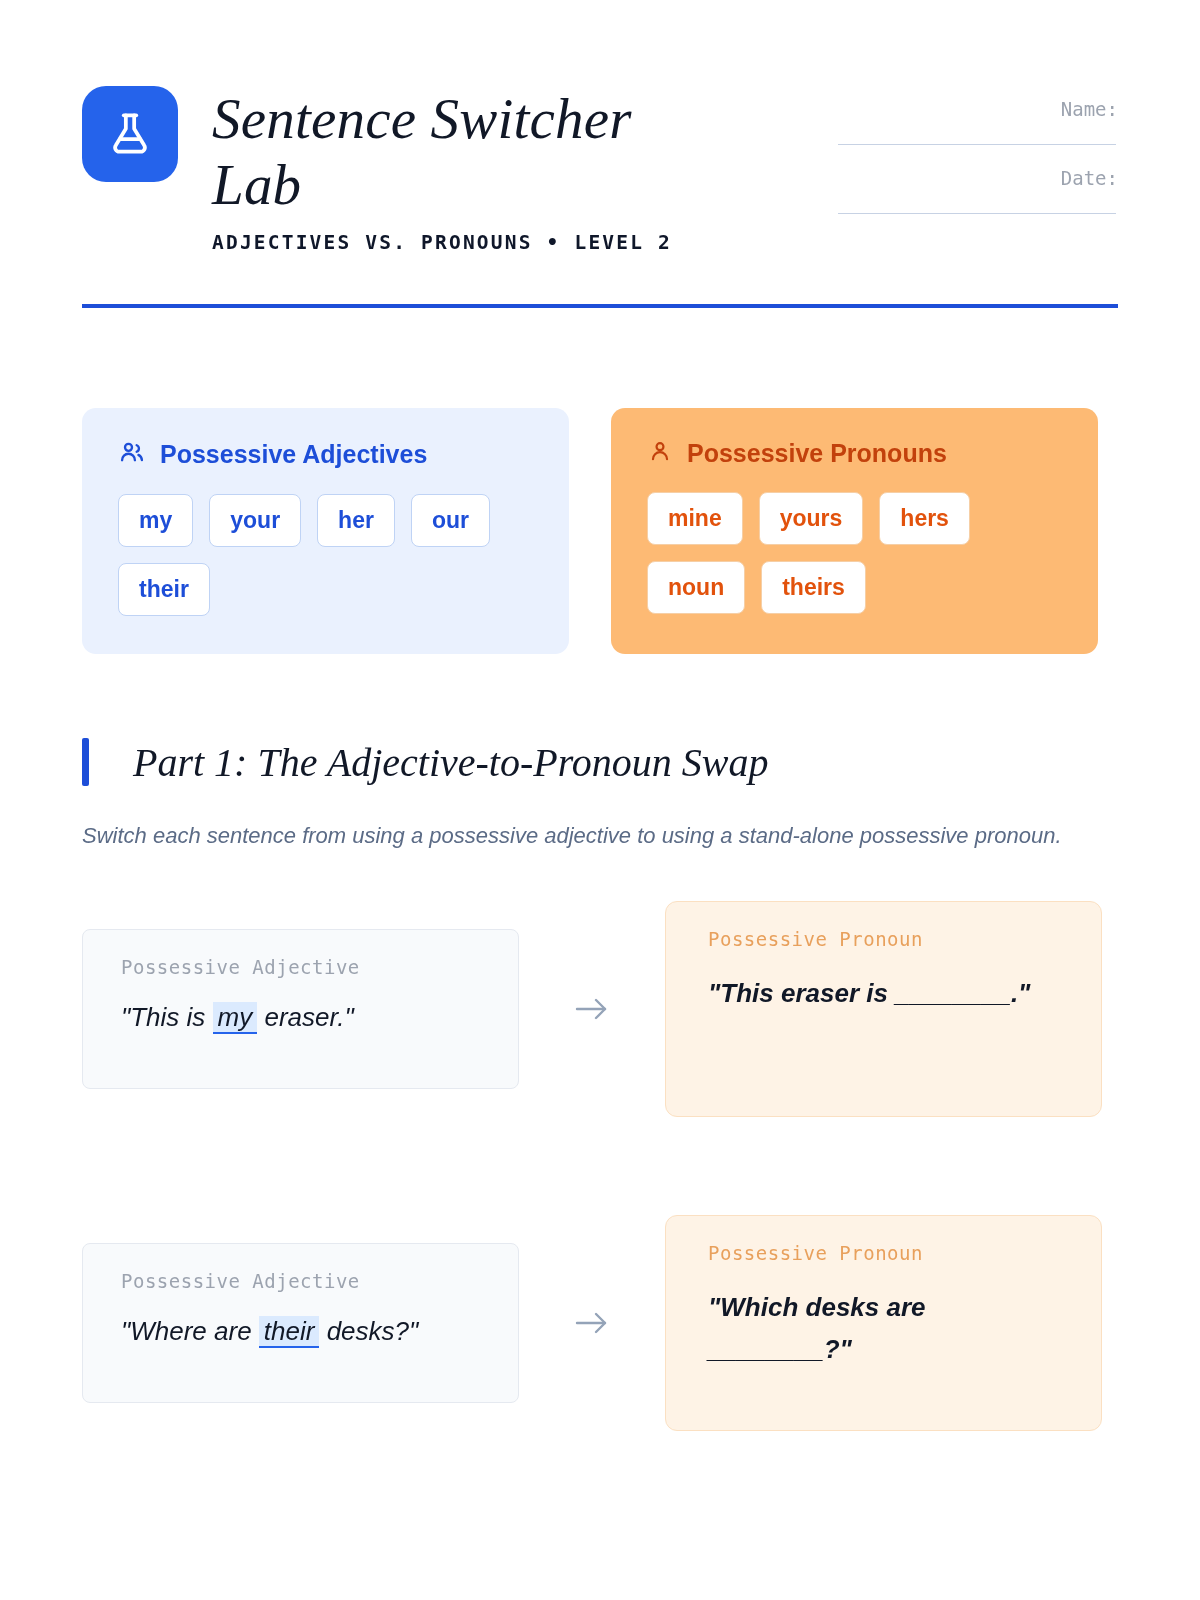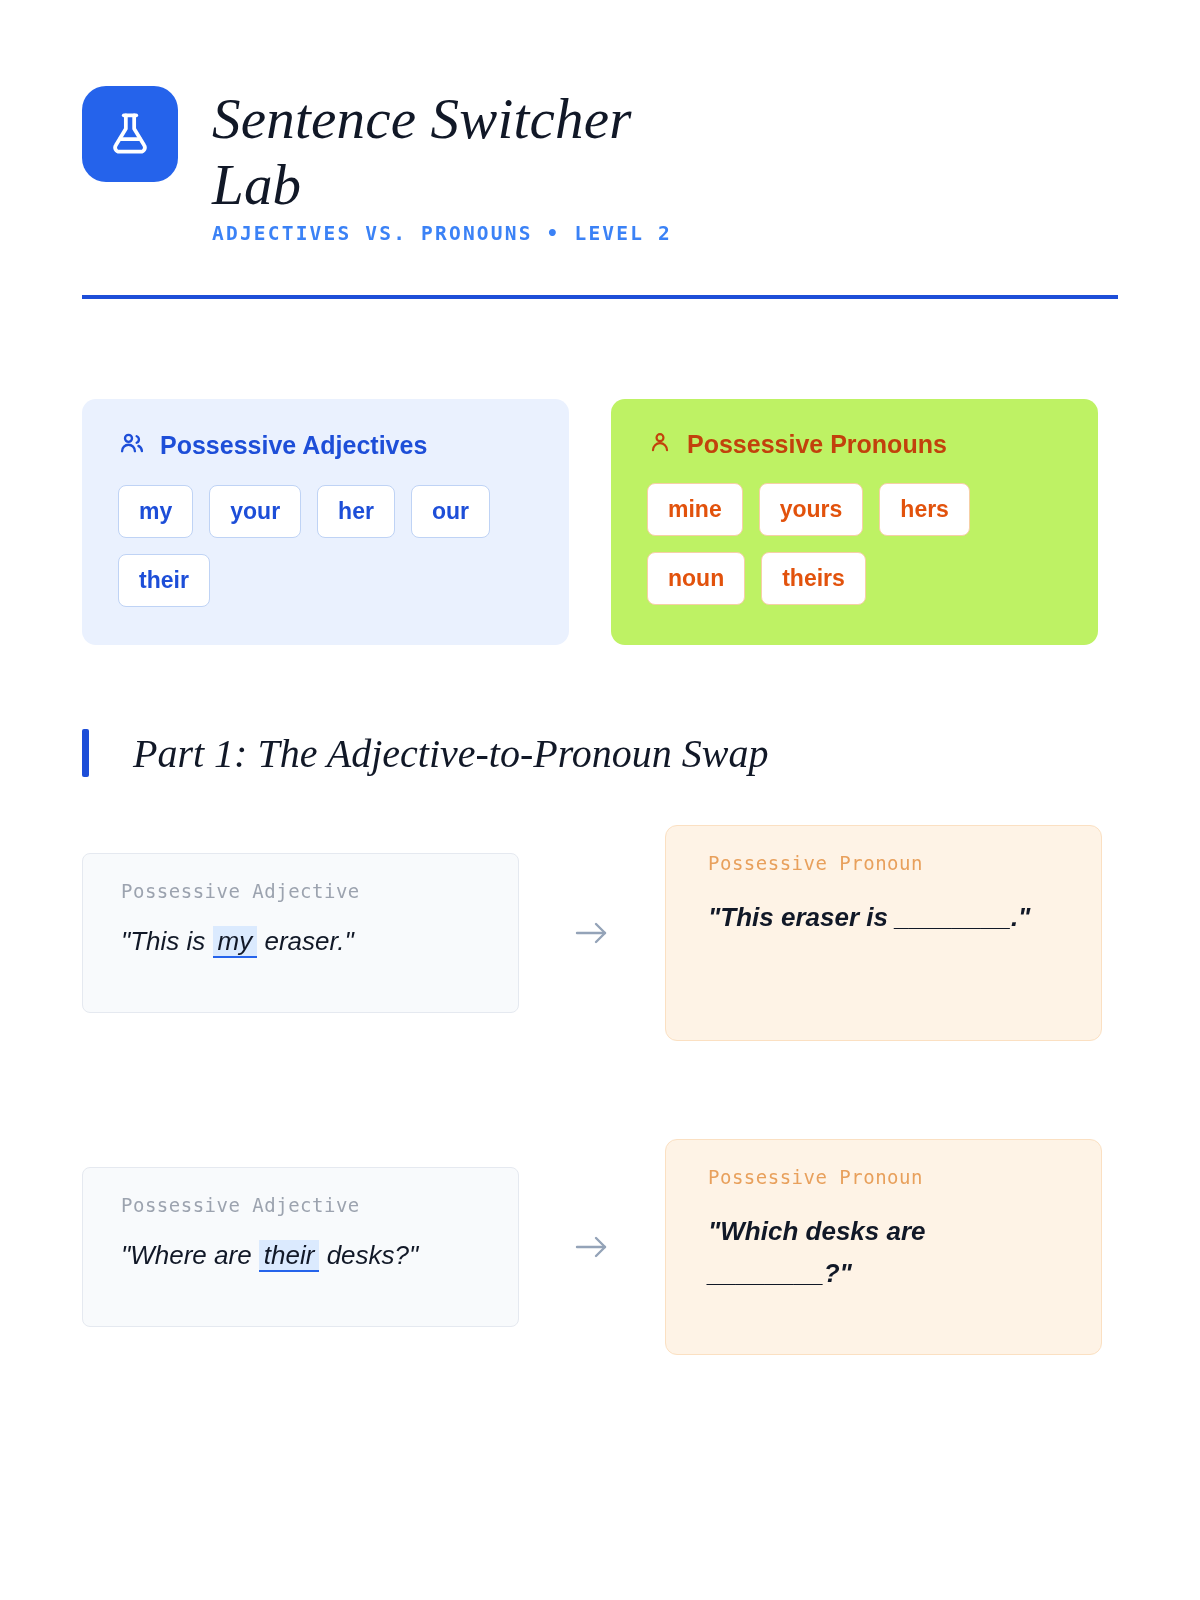--- a/index.html
+++ b/index.html
@@ -47,26 +47,26 @@
     font-family: "Liberation Serif", serif;
     font-style: italic;
     font-size: 57px;
     line-height: 1.15;
     color: #111827;
     margin: 0;
     font-weight: 400;
     letter-spacing: 0.2px;
   }
   .subtitle {
-    margin-top: 5px;
+    margin-top: 14px;
     font-family: "DejaVu Sans Mono", monospace;
     font-size: 19.5px;
     font-weight: bold;
     letter-spacing: 2.2px;
-    color: #3b82f6;
+    color: #0f172a;
   }
   .namedate {
     margin-left: auto;
     width: 280px;
     padding-top: 12px;
   }
   .nd-row {
     display: flex;
     align-items: flex-end;
     justify-content: flex-end;
@@ -99,21 +99,21 @@
   }
   .card {
     width: 487px;
     border-radius: 14px;
     padding: 30px 36px 38px 36px;
   }
   .card.adj {
     background: #eaf1fe;
   }
   .card.pro {
-    background: #bef264;
+    background: #fdba74;
   }
   .card-head {
     display: flex;
     align-items: center;
     gap: 14px;
   }
   .card-title {
     font-size: 25px;
     font-weight: bold;
   }
@@ -245,20 +245,30 @@
     <div class="logo">
       <svg width="50" height="50" viewBox="0 0 24 24" fill="none" stroke="#ffffff" stroke-width="1.8" stroke-linecap="round" stroke-linejoin="round">
         <path d="M9 3h6"></path>
         <path d="M10 3v6.5L5.2 17.4A2 2 0 0 0 6.9 20.5h10.2a2 2 0 0 0 1.7-3.1L14 9.5V3"></path>
         <path d="M7.2 14.5h9.6"></path>
       </svg>
     </div>
     <div class="title-block">
       <h1 class="title">Sentence Switcher Lab</h1>
       <div class="subtitle">ADJECTIVES VS. PRONOUNS • LEVEL 2</div>
+    </div>
+    <div class="namedate">
+      <div class="nd-row">
+        <span class="nd-label">Name:</span>
+      </div>
+      <span class="nd-line"></span>
+      <div class="nd-row" style="margin-top:22px;">
+        <span class="nd-label">Date:</span>
+      </div>
+      <span class="nd-line"></span>
     </div>
   </div>
   <div class="rule"></div>
 
   <div class="cards">
 
     <div class="card adj">
       <div class="card-head">
         <span>
           <svg width="28" height="28" viewBox="0 0 24 24" fill="none" stroke="#1d4ed8" stroke-width="2" stroke-linecap="round" stroke-linejoin="round">
@@ -297,20 +307,21 @@
         <span class="chip">theirs</span>
       </div>
     </div>
 
   </div>
 
   <div class="part">
     <div class="part-bar"></div>
     <div class="part-title">Part 1: The Adjective-to-Pronoun Swap</div>
   </div>
+  <div class="part-desc">Switch each sentence from using a possessive adjective to using a stand-alone possessive pronoun.</div>
 
   <div class="swap-row">
     <div class="src-box">
       <div class="box-label">Possessive Adjective</div>
       <div class="src-sentence"><span>"This is </span><span class="hl">my</span><span> eraser."</span></div>
     </div>
     <div class="arrow">
       <svg width="46" height="34" viewBox="0 0 46 34" fill="none" stroke="#94a3b8" stroke-width="2.4" stroke-linecap="round" stroke-linejoin="round">
         <path d="M8 17h28"></path>
         <path d="M27 8l9 9-9 9"></path>

